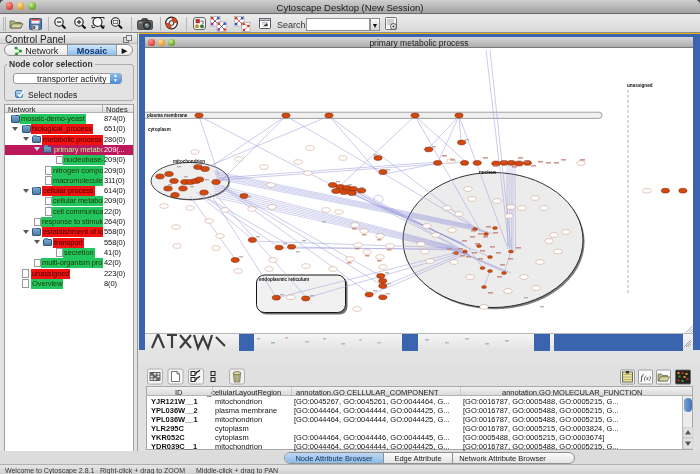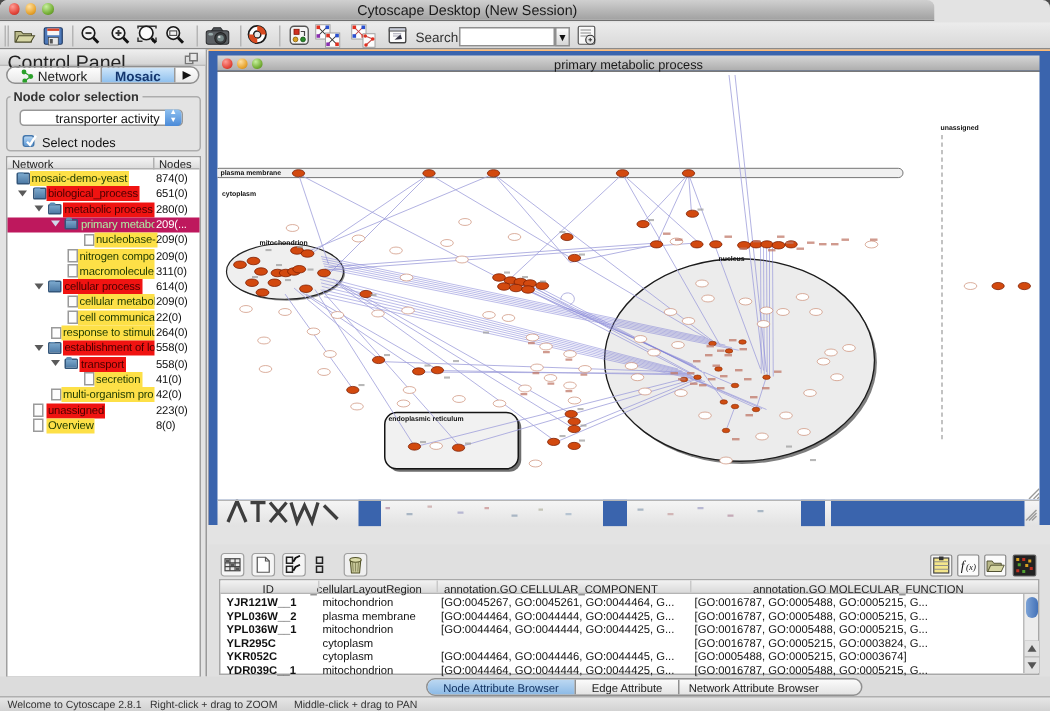--- a/index.html
+++ b/index.html
@@ -1,51 +1,51 @@
 <!DOCTYPE html>
 <html><head><meta charset="utf-8">
 <style>
 html,body{margin:0;padding:0;background:#4a4a4a;}
 *{box-sizing:border-box;}
 body{font-family:"Liberation Sans",sans-serif;}
 #win{position:relative;width:700px;height:474px;background:#e3e3e3;overflow:hidden;border-radius:5px 5px 0 0;}
 .abs{position:absolute;}
 
-#titlebar{left:0;top:0;width:623px;height:14px;background:linear-gradient(#d0d0d0,#b4b4b4 60%,#a2a2a2);border-bottom:1px solid #6f6f6f;border-radius:5px 5px 0 0;}
+#titlebar{left:0;top:0;width:700px;height:14px;background:linear-gradient(#d0d0d0,#b4b4b4 60%,#a2a2a2);border-bottom:1px solid #6f6f6f;border-radius:5px 5px 0 0;}
 #titlebar .t{position:absolute;left:0;right:0;top:1.5px;text-align:center;font-size:9.5px;color:#1a1a1a;}
 .light{position:absolute;top:2px;width:7.5px;height:7.5px;border-radius:50%;}
 
 #toolbar{left:0;top:15px;width:700px;height:18px;background:linear-gradient(#ececec,#d8d8d8);border-bottom:1px solid #8a8a8a;}
 .sep{position:absolute;top:2px;height:14px;width:1px;background:#b5b5b5;}
 #searchlbl{position:absolute;left:277px;top:4.5px;font-size:9px;color:#333;}
 #searchbox{position:absolute;left:306px;top:2.5px;width:64px;height:13px;background:#fff;border:1px solid #8f8f8f;}
 #searchdrop{position:absolute;left:370px;top:2.5px;width:10px;height:13px;background:linear-gradient(#fdfdfd,#d6d6d6);border:1px solid #8f8f8f;font-size:7px;text-align:center;line-height:13px;color:#111;}
 
 #leftp{left:0;top:33px;width:138px;height:418px;background:#e3e3e3;border-right:1px solid #9a9a9a;}
 #cphead{position:absolute;left:0;top:0;width:137px;height:11px;background:linear-gradient(#efefef,#d5d5d5);border-bottom:1px solid #bbb;}
-#cphead .t{position:absolute;left:5px;top:1px;font-size:13px;color:#222;}
+#cphead .t{position:absolute;left:5px;top:1px;font-size:10px;color:#222;}
 #cptabs{position:absolute;left:4px;top:11px;width:129px;height:12px;border:1px solid #8f8f8f;border-radius:6px;background:linear-gradient(#fefefe,#e8e8e8);overflow:hidden;display:flex;}
 #cptabs .seg{height:100%;font-size:9px;font-weight:bold;color:#333;text-align:center;line-height:12px;}
 #cptabs .s1{width:63px;border-right:1px solid #999;font-weight:normal;color:#222;}
 #cptabs .s2{width:49px;background:linear-gradient(#cfe6fa,#8fc0ee);color:#14366e;border-right:1px solid #999;}
 #cptabs .s3{width:15px;font-size:7px;color:#111;}
 
 #grpbox{position:absolute;left:4px;top:31px;width:130px;height:37px;border:1px solid #adadad;border-radius:3px;}
 #grplbl{position:absolute;left:7px;top:25px;font-size:8.5px;font-weight:bold;color:#333;background:#e3e3e3;padding:0 2px;}
 #combo{position:absolute;left:13px;top:40px;width:109px;height:11px;background:#fff;border:1px solid #979797;border-radius:3px;font-size:8.5px;color:#111;line-height:10px;padding-left:23px;}
 #combobtn{position:absolute;right:0px;top:-1px;width:11px;height:11px;background:linear-gradient(#8ec0f0,#4a8ad8);border-radius:0 3px 3px 0;color:#fff;font-size:5px;line-height:5px;text-align:center;}
 #chk{position:absolute;left:15px;top:57px;width:8px;height:8px;background:linear-gradient(#b4d4f2,#5e9ad8);border:1px solid #4377ad;border-radius:2px;color:#fff;font-size:9px;line-height:7px;font-weight:bold;text-align:center;}
 #chklbl{position:absolute;left:28px;top:57px;font-size:8.5px;color:#111;}
 
 #treebox{position:absolute;left:4px;top:71px;width:130px;height:348px;background:#fff;border:1px solid #9f9f9f;}
 #treehdr{position:absolute;left:0;top:0;width:128px;height:8px;background:linear-gradient(#f5f5f5,#dcdcdc);border-bottom:1px solid #b0b0b0;font-size:7.5px;color:#222;}
 #treehdr .c2{position:absolute;left:97px;top:0;border-left:1px solid #b0b0b0;padding-left:3px;height:8px;}
 .trow{position:absolute;left:0;width:128px;height:10.3px;font-size:7.5px;letter-spacing:-0.1px;white-space:nowrap;}
 .trow .nm{position:absolute;top:0;height:10px;line-height:10.5px;padding:0 1px;color:#3c0f00;}
-.trow .gr{background:#fde047;color:#1e3a00;}
+.trow .gr{background:#22c55e;color:#1e3a00;}
 .trow .rd{background:#f01311;color:#4a0000;}
 .trow .ct{position:absolute;left:99px;top:0;line-height:10.5px;color:#111;}
 .arrow{position:absolute;top:2.5px;width:0;height:0;border-left:3.2px solid transparent;border-right:3.2px solid transparent;border-top:4.5px solid #5a5a5a;}
 .fold{position:absolute;top:1px;width:9px;height:7.5px;background:linear-gradient(#7aa7cc,#4e7ba6);border:0.5px solid #33567a;border-radius:1px;}
 .fold:before{content:"";position:absolute;left:0;top:-1.5px;width:4px;height:1.5px;background:#5e8cb4;border-radius:1px 1px 0 0;}
 .doc{position:absolute;top:0.5px;width:7px;height:8.5px;background:#fdfdfd;border:0.6px solid #9a9a9a;}
 .selrow{background:#be185d;}
 
 #dphead{left:139px;top:350px;width:561px;height:12px;background:linear-gradient(#e9e9e9,#d3d3d3);border-bottom:1px solid #b5b5b5;border-top:1px solid #cfcfcf;}
 #dphead .t{position:absolute;left:7px;top:1px;font-size:9px;color:#222;}
@@ -63,21 +63,21 @@
 #dthumb{position:absolute;left:1px;top:2px;width:8px;height:14px;background:linear-gradient(90deg,#7ba2d6,#4472b8);border-radius:4px;}
 
 #tabstrip{left:0px;top:451px;width:700px;height:13px;background:#dcdcdc;}
 #btabs{position:absolute;left:284px;top:0.5px;width:291px;height:12px;border:1px solid #909090;border-radius:6px;background:linear-gradient(#fbfbfb,#e3e3e3);display:flex;overflow:hidden;font-size:7.5px;color:#222;text-align:center;}
 #btabs .b1{width:99px;background:linear-gradient(#bcd8f2,#8cbae6);color:#10305f;line-height:12px;border-right:1px solid #909090;}
 #btabs .b2{width:69px;line-height:12px;border-right:1px solid #909090;}
 #btabs .b3{width:99px;line-height:12px;}
 #statusbar{left:0;top:464px;width:700px;height:10px;background:linear-gradient(#e6e6e6,#d2d2d2);border-top:1px solid #b0b0b0;font-size:7px;color:#333;}
 #statusbar span{position:absolute;top:1.5px;}
 
-#mdi{left:139px;top:33px;width:561px;height:317px;background:#fdba74;}
+#mdi{left:139px;top:33px;width:561px;height:317px;background:#eab308;}
 #innerframe{position:absolute;left:0;top:1px;width:561px;height:316px;background:#3a64ad;}
 #innertitle{position:absolute;left:6px;top:2.5px;right:7px;height:11.5px;background:linear-gradient(#d6d6d6,#adadad);border-bottom:1px solid #787878;}
 #innertitle .t{position:absolute;left:0;right:0;top:1px;text-align:center;font-size:8.5px;color:#1a1a1a;}
 .ilight{position:absolute;top:2.5px;width:6.5px;height:6.5px;border-radius:50%;}
 #canvas{position:absolute;left:6px;top:14px;right:7px;height:285px;background:#fff;}
 #strip{position:absolute;left:6px;top:299px;right:7px;height:18px;background:linear-gradient(#f6f6f6,#e2e2e2);overflow:hidden;}
 </style></head>
 <body>
 <div id="win">
   <div id="titlebar" class="abs">

